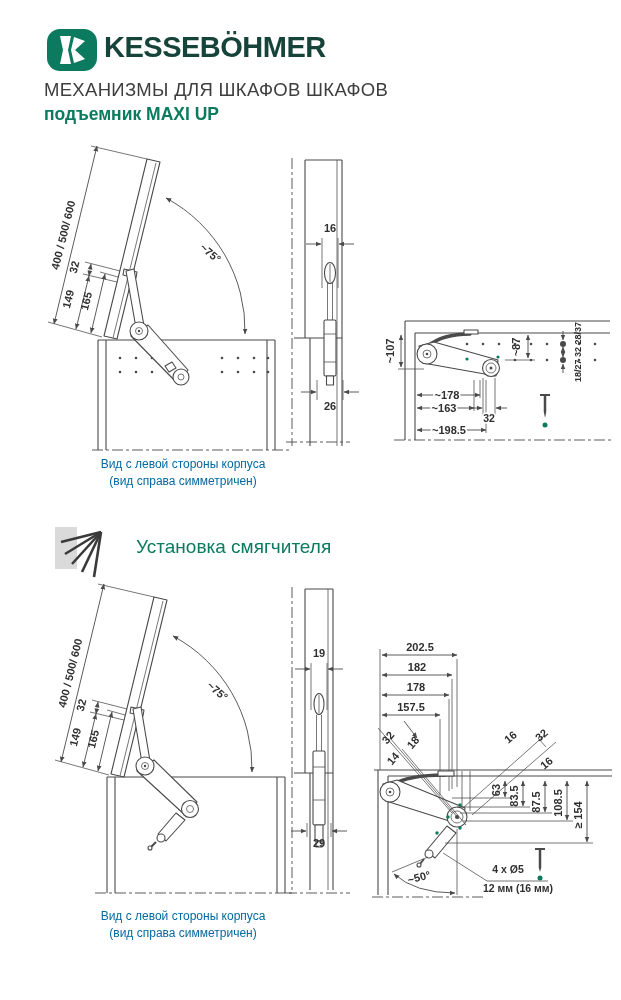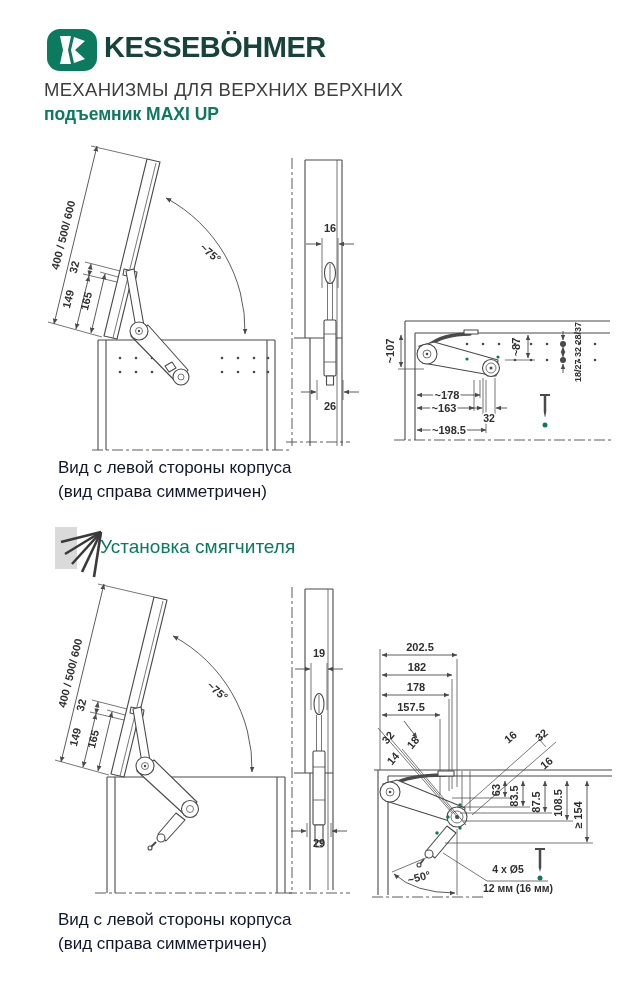--- a/index.html
+++ b/index.html
@@ -4,21 +4,21 @@
 <style>
   html,body{margin:0;padding:0;background:#ffffff;}
   .page{position:relative;width:621px;height:1000px;background:#ffffff;outline:1px solid #d8d8d8;
         font-family:"Liberation Sans",sans-serif;overflow:hidden;}
   .abs{position:absolute;}
   
   .brand{font-size:29px;font-weight:bold;color:#17443a;letter-spacing:-0.5px;}
   .title{font-size:18.5px;color:#3e3e3e;letter-spacing:0.3px;}
   .subtitle{font-size:17.5px;color:#0b7a5f;font-weight:bold;}
   
-  .caption{width:250px;font-size:17px;color:#0f172a;line-height:1.42;}
+  .caption{width:250px;text-align:center;font-size:12px;color:#0369a1;line-height:1.42;}
   
   .sec-bar{width:22px;height:42px;background:#dadada;}
   .sec-title{font-size:19px;color:#0b7a5f;}
   .footer{font-size:27px;color:#0b7a5f;}
   
   svg text{font-family:"Liberation Sans",sans-serif;font-size:11px;font-weight:bold;fill:#2f2f2f;text-anchor:middle;}
   svg text.small{font-size:9px;}
   svg text.med{font-size:10.5px;}
   .k{paint-order:stroke;stroke:#ffffff;stroke-width:3.5px;stroke-linejoin:round;}
   .ln{stroke:#4a4a4a;stroke-width:1.1;fill:none;stroke-linejoin:round;}
@@ -34,21 +34,21 @@
 <body>
 
 <div class="page">
 
   <svg class="abs" style="left:46px;top:28px;" width="52" height="44" viewBox="0 0 52 44">
     <rect x="1" y="1" width="50" height="42" rx="13" fill="#0b7a5f"></rect>
     <path d="M14,8 L25,8 L22,22 L25,36 L14,36 L17,22 Z" fill="#ffffff"></path>
     <path d="M28,9 L39,13 L29,22 L39,31 L28,35 L25,22 Z" fill="#ffffff"></path>
   </svg>
   <div class="abs brand" style="left:104px;top:31px;text-align:right;">KESSEBÖHMER</div>
-  <div class="abs title" style="left:44px;top:79px;">МЕХАНИЗМЫ ДЛЯ ВЕРХНИХ ВЕРХНИХ</div>
+  <div class="abs title" style="left:44px;top:79px;">МЕХАНИЗМЫ ДЛЯ ШКАФОВ ШКАФОВ</div>
   <div class="abs subtitle" style="left:44px;top:104px;">подъемник MAXI UP</div>
 
   <svg class="abs" style="left:0;top:138px;" width="621" height="340" viewBox="0 0 621 340">
     <defs>
       <marker id="m1" viewBox="0 0 10 10" refX="8.5" refY="5" markerWidth="7" markerHeight="7" orient="auto-start-reverse">
         <path d="M0,1.2 L9,5 L0,8.8 Z" fill="#4a4a4a"></path>
       </marker>
     </defs>
 
     <g>
@@ -203,21 +203,21 @@
   <div class="abs sec-bar" style="left:55px;top:527px;"></div>
   <svg class="abs" style="left:55px;top:524px;" width="52" height="56" viewBox="0 0 52 56">
     <g stroke="#3a3a3a" stroke-width="2.6" stroke-linecap="butt">
       <path d="M46,8 L6,18"></path>
         <path d="M46,8 L10,30"></path>
         <path d="M46,8 L17,40"></path>
       <path d="M46,8 L27,48"></path>
         <path d="M46,8 L39,53"></path>
     </g>
   </svg>
-  <div class="abs sec-title" style="left:100px;top:536px;">Установка смягчителя</div>
+  <div class="abs sec-title" style="left:100px;top:536px;padding-left:36px;">Установка смягчителя</div>
 
   <svg class="abs" style="left:0;top:575px;" width="621" height="330" viewBox="0 0 621 330">
     <defs>
       <marker id="m2" viewBox="0 0 10 10" refX="8.5" refY="5" markerWidth="7" markerHeight="7" orient="auto-start-reverse">
         <path d="M0,1.2 L9,5 L0,8.8 Z" fill="#4a4a4a"></path>
       </marker>
     </defs>
 
     <g>
       <path class="ln" d="M107,202 H285 M107,202 V318 M115,202 V318 M277,202 V318 M285,202 V318"></path>

